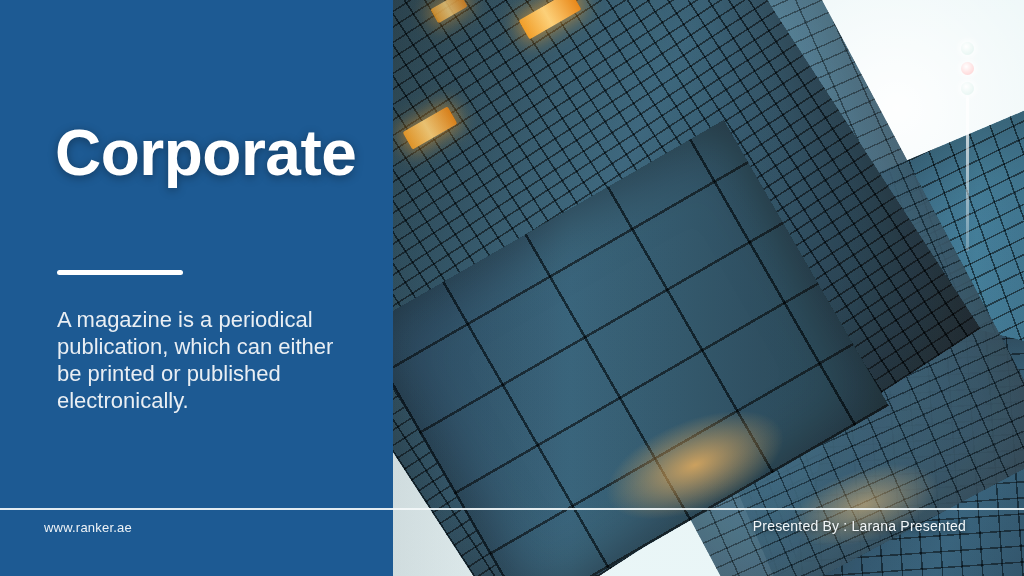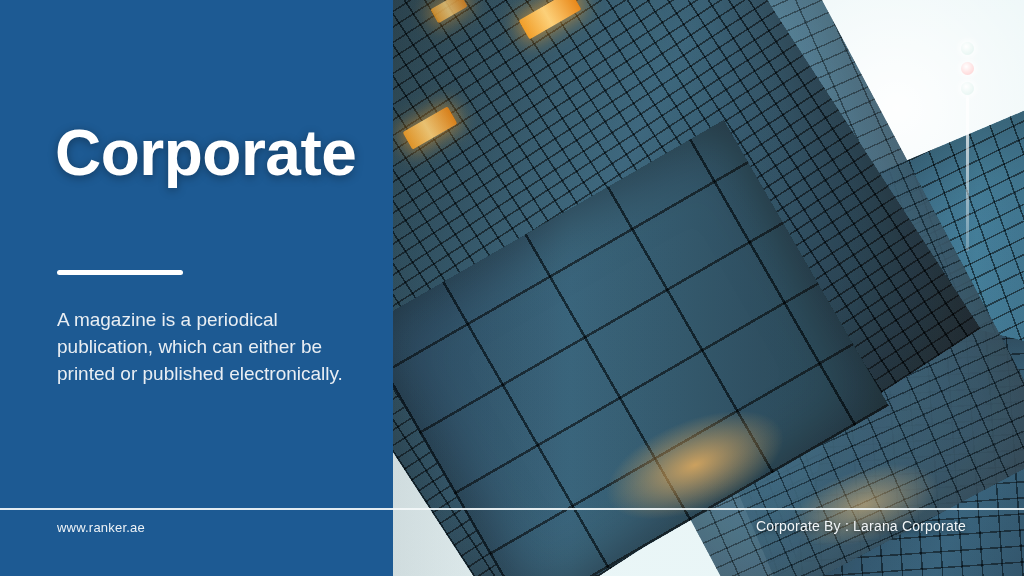--- a/index.html
+++ b/index.html
@@ -289,37 +289,37 @@
     border-radius: 3px;
   }
 
   .subtitle {
     position: absolute;
     left: 57px;
     top: 306px;
     width: 300px;
     margin: 0;
     color: #e9eef3;
-    font-size: 19px;
+    font-size: 22px;
     line-height: 27px;
     font-weight: 400;
   }
 
   
   .footer-rule {
     position: absolute;
     left: 0;
     top: 508px;
     width: 1024px;
     height: 2px;
     background: rgba(244,248,250,.92);
   }
   .footer-left {
     position: absolute;
-    left: 57px;
+    left: 44px;
     top: 520px;
     color: #eef3f7;
     font-size: 13px;
     letter-spacing: .2px;
   }
   .footer-right {
     position: absolute;
     right: 58px;
     top: 518px;
     color: #f2f6f8;
@@ -361,15 +361,15 @@
   <h1 class="title">
     <span class="title-line">Corporate</span>
   </h1>
 
   <div class="title-rule"></div>
 
   <p class="subtitle">A magazine is a periodical publication, which can either be printed or published electronically.</p>
 
   <div class="footer-rule"></div>
   <div class="footer-left">www.ranker.ae</div>
-  <div class="footer-right">Corporate By : Larana Corporate</div>
+  <div class="footer-right">Presented By : Larana Presented</div>
 
 </div>
 
 </body></html>

